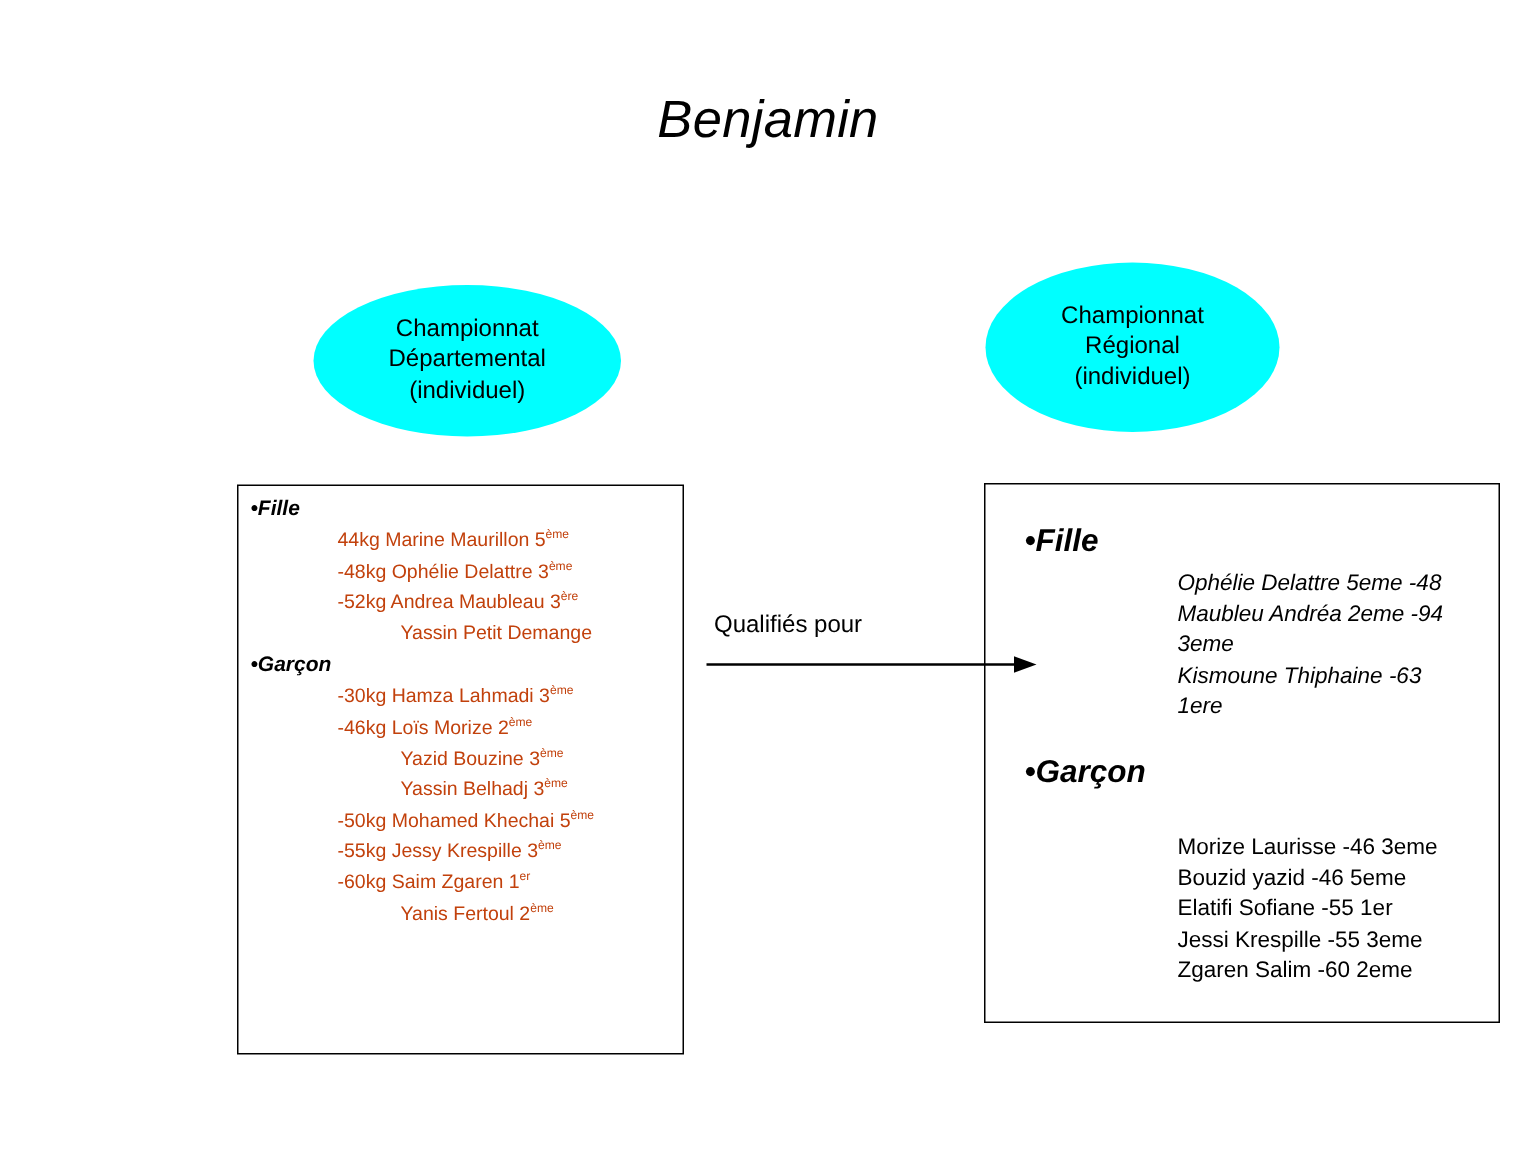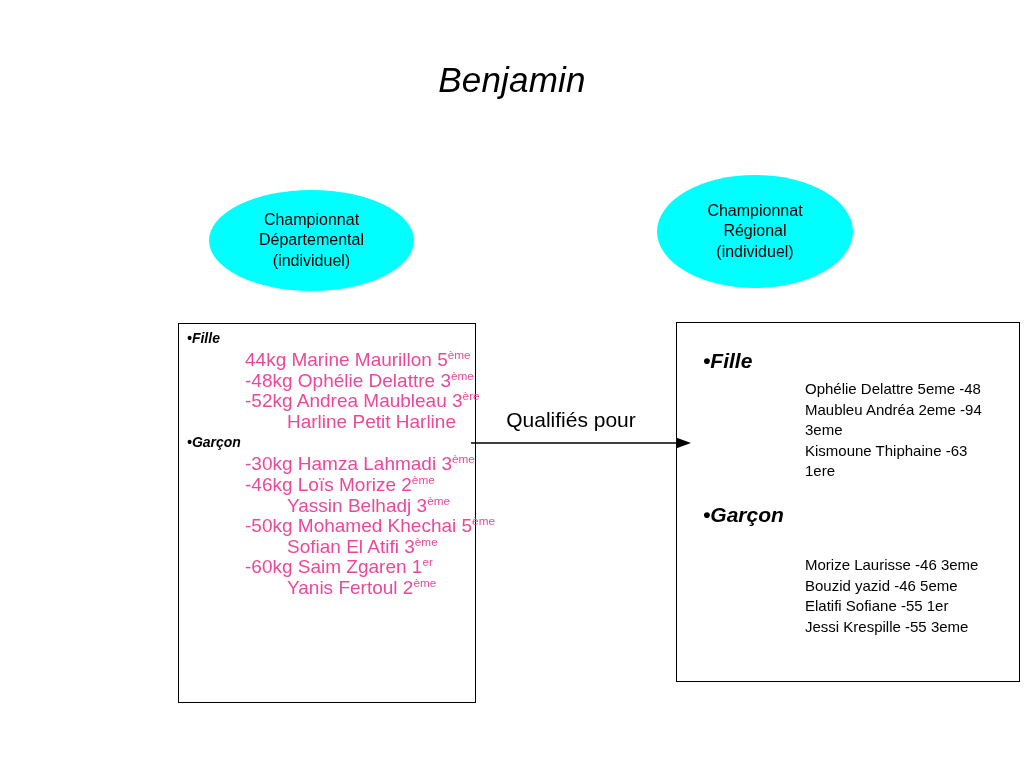--- a/index.html
+++ b/index.html
@@ -66,21 +66,20 @@
     height: 113px;
     background: #00ffff;
   }
 
   
   .box {
     position: absolute;
     background: #ffffff;
     border: 1px solid #000000;
     box-sizing: border-box;
-    margin-left: 20px;
   }
 
   #box-departemental {
     left: 158px;
     top: 323px;
     width: 298px;
     height: 380px;
   }
 
   #box-regional {
@@ -99,25 +98,25 @@
     padding: 0;
     white-space: nowrap;
   }
   #box-departemental .inner {
     position: absolute;
     left: 8px;
     top: 6px;
     right: 4px;
   }
   .left-line {
-    font-size: 19px;
+    font-size: 13px;
     line-height: 20.6px;
     white-space: nowrap;
     margin: 0;
-    color: #ec4899;
+    color: #c2410c;
   }
   .left-line.ind1 { padding-left: 58px; }
   .left-line.ind2 { padding-left: 100px; }
   .left-head.h-fille   { margin: 0 0 4px 0; }
   .left-head.h-garcon  { margin: 2px 0 4px 0; }
   sup { font-size: 0.62em; vertical-align: super; line-height: 0; }
 
   
   #box-regional .inner {
     position: absolute;
@@ -136,39 +135,38 @@
   #right-head-fille  { left: 26px; top: 26px; }
   #right-head-garcon { left: 26px; top: 180px; }
 
   .right-list {
     position: absolute;
     left: 128px;
     font-size: 15px;
     line-height: 20.5px;
     white-space: nowrap;
   }
-  #right-list-fille  { top: 56px; }
+  #right-list-fille  { top: 56px; font-style: italic; }
   #right-list-garcon { top: 232px; }
   .right-line { margin: 0; }
 
   
   #arrow-group {
     position: absolute;
     left: 470px;
     top: 432px;
     width: 222px;
     height: 22px;
   }
   .arrow-label {
     position: absolute;
-    left: 460px;
+    left: 476px;
     top: 408px;
     width: 222px;
-    text-align: center;
-    font-size: 21px;
+    font-size: 16px;
     white-space: nowrap;
   }
 </style>
 </head>
 <body>
 
 <div id="slide">
 
   <div class="slide-title">Benjamin</div>
 
@@ -187,27 +185,28 @@
       <span class="elabel">(individuel)</span>
     </div>
   </div>
 
   <div class="box" id="box-departemental">
     <div class="inner" id="left-inner">
         <div class="left-head h-fille"><span>•</span><span>Fille</span></div>
         <div class="left-line ind1"><span>44kg Marine Maurillon 5</span><sup>ème</sup></div>
         <div class="left-line ind1"><span>-48kg Ophélie Delattre 3</span><sup>ème</sup></div>
         <div class="left-line ind1"><span>-52kg Andrea Maubleau 3</span><sup>ère</sup></div>
-        <div class="left-line ind2"><span>Harline Petit Harline</span></div>
+        <div class="left-line ind2"><span>Yassin Petit Demange</span></div>
         <div class="left-head h-garcon"><span>•</span><span>Garçon</span></div>
         <div class="left-line ind1"><span>-30kg Hamza Lahmadi 3</span><sup>ème</sup></div>
         <div class="left-line ind1"><span>-46kg Loïs Morize 2</span><sup>ème</sup></div>
+        <div class="left-line ind2"><span>Yazid Bouzine 3</span><sup>ème</sup></div>
         <div class="left-line ind2"><span>Yassin Belhadj 3</span><sup>ème</sup></div>
         <div class="left-line ind1"><span>-50kg Mohamed Khechai 5</span><sup>ème</sup></div>
-        <div class="left-line ind2"><span>Sofian El Atifi 3</span><sup>ème</sup></div>
+        <div class="left-line ind1"><span>-55kg Jessy Krespille 3</span><sup>ème</sup></div>
         <div class="left-line ind1"><span>-60kg Saim Zgaren 1</span><sup>er</sup></div>
         <div class="left-line ind2"><span>Yanis Fertoul 2</span><sup>ème</sup></div>
       </div>
   </div>
 
   <div class="box" id="box-regional">
     <div class="inner">
       <div class="right-head" id="right-head-fille">
         <span>•</span><span>Fille</span>
       </div>
@@ -220,20 +219,21 @@
         </div>
 
       <div class="right-head" id="right-head-garcon">
         <span>•</span><span>Garçon</span>
       </div>
       <div class="right-list" id="right-list-garcon">
           <div class="right-line">Morize Laurisse -46 3eme</div>
           <div class="right-line">Bouzid yazid -46 5eme</div>
           <div class="right-line">Elatifi Sofiane -55 1er</div>
           <div class="right-line">Jessi Krespille -55 3eme</div>
+          <div class="right-line">Zgaren Salim -60 2eme</div>
         </div>
     </div>
   </div>
 
   <div class="arrow-label">Qualifiés pour</div>
   <svg id="arrow-group" viewBox="0 0 222 22" width="222" height="22">
     <line x1="1" y1="11" x2="207" y2="11" stroke="#000000" stroke-width="1.6"></line>
     <polygon points="206,5.5 221,11 206,16.5" fill="#000000"></polygon>
   </svg>
 

